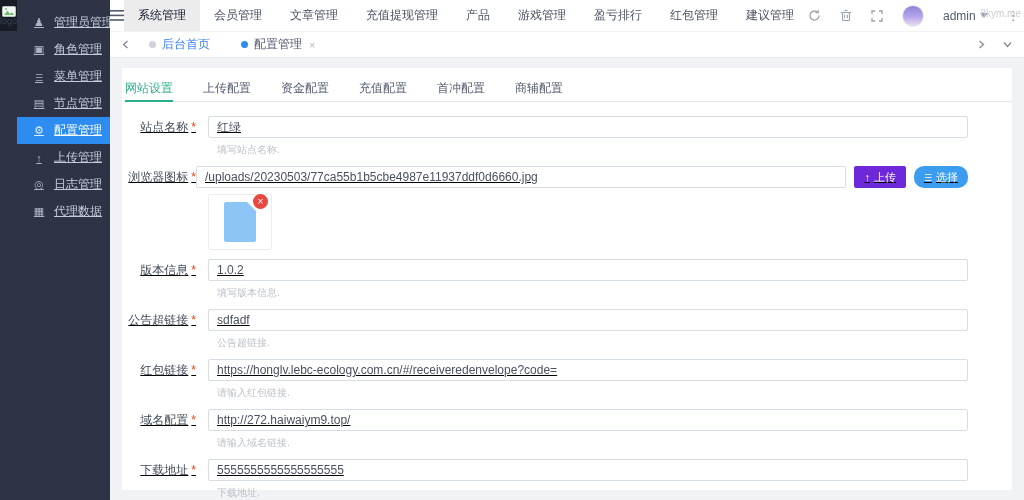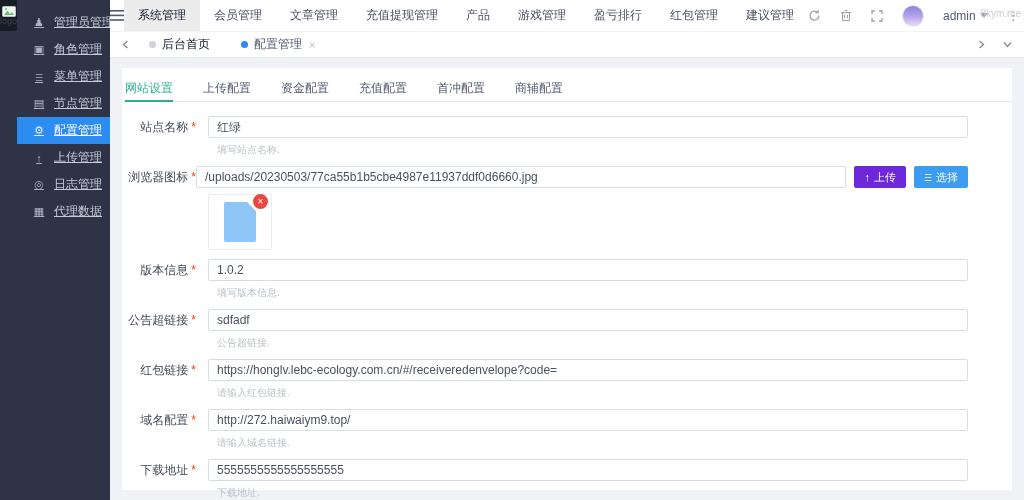--- a/index.html
+++ b/index.html
@@ -36,48 +36,48 @@
   .avatar{width:20px;height:20px;border-radius:50%;cursor:pointer;
           background:linear-gradient(180deg,#8f82d8 0%,#b7a6ec 55%,#ecdcf2 100%);border:1px solid #e8e8e8;}
   .admin{display:flex;align-items:center;gap:4px;color:#515a6e;cursor:pointer;}
   .caret{width:0;height:0;border-left:4px solid transparent;border-right:4px solid transparent;border-top:5px solid #9aa3ad;}
   .vdots{font-size:13px;color:#808a94;cursor:pointer;}
 
   
   .tabbar{height:25px;background:#fff;border-bottom:1px solid #e8eaec;display:flex;align-items:center;padding:0 8px;flex-shrink:0;color:#9aa3ad;}
   .tb-chevron{cursor:pointer;display:flex;align-items:center;padding:0 4px;}
   .wtabs{display:flex;align-items:center;margin-left:4px;}
-  .wtab{display:flex;align-items:center;gap:6px;padding:0 12px;height:25px;color:#0f172a;cursor:pointer;white-space:nowrap;}
+  .wtab{display:flex;align-items:center;gap:6px;padding:0 12px;height:25px;color:#3b82f6;cursor:pointer;white-space:nowrap;}
   .wtab .dot{width:7px;height:7px;border-radius:50%;background:#cfd3d9;}
   .wtab.active{color:#515a6e;}
   .wtab.active .dot{background:#2d8cf0;}
   .wtab .close{color:#b3b8bf;font-size:11px;margin-left:1px;}
   .tb-right{margin-left:auto;display:flex;align-items:center;gap:10px;}
 
   
   .content{flex:1;padding:10px 12px;overflow:hidden;}
   .card{background:#fff;height:100%;padding:0 0 0 2px;box-sizing:border-box;}
   .card-tabs{display:flex;gap:30px;padding:12px 0 0 1px;border-bottom:1px solid #e4e7ea;}
   .ctab{padding-bottom:3px;color:#515a6e;cursor:pointer;border-bottom:2px solid transparent;margin-bottom:-1px;white-space:nowrap;}
   .ctab.active{color:#2cae8d;border-bottom-color:#2cae8d;}
 
   .cfg-form{padding:14px 44px 0 0;}
   .frow{margin-bottom:9px;}
-  .frow-line{display:flex;align-items:center;}
+  .frow-line{display:flex;align-items:center;text-decoration:underline;}
   .flabel{width:72px;flex-shrink:0;text-align:right;color:#404a59;}
   .req{color:#ed4014;margin-left:3px;font-style:normal;}
   .finput{flex:1;min-width:0;height:20px;border:1px solid #d7dde4;border-radius:2px;background:#fff;
           padding:0 8px;margin-left:12px;font-family:inherit;font-size:12px;color:#495060;outline:none;}
   .fhint{margin:5px 0 0 93px;color:#bcc2c9;font-size:10px;}
   .finline{flex:1;min-width:0;display:flex;align-items:center;margin-left:0;gap:8px;}
   .finline .finput{margin-left:0;}
   .btn{height:22px;border:none;border-radius:2px;color:#fff;font-size:11px;font-family:inherit;
        display:flex;align-items:center;gap:4px;padding:0 10px;cursor:pointer;white-space:nowrap;}
   .btn.green{background:#6d28d9;}
-  .btn.blue{background:#3c9cf0;}
+  .btn.blue{background:#3c9cf0;border-radius:10px;}
   .bicn-up::before{content:"↑";font-weight:bold;font-size:11px;}
   .bicn-list::before{content:"☰";font-size:9px;}
 
   .thumb-wrap{margin:6px 0 0 84px;}
   .thumb{width:62px;height:54px;border:1px solid #ececec;border-radius:2px;position:relative;
          display:flex;align-items:center;justify-content:center;cursor:pointer;background:#fff;}
   .fileicon{width:32px;height:40px;background:#8dc5f6;border-radius:2px;position:relative;}
   .fileicon::after{content:"";position:absolute;top:0;right:0;width:0;height:0;
          border-top:9px solid #fff;border-left:9px solid transparent;}
   .badge{position:absolute;top:-1px;right:3px;width:15px;height:15px;border-radius:50%;background:#e8483f;

